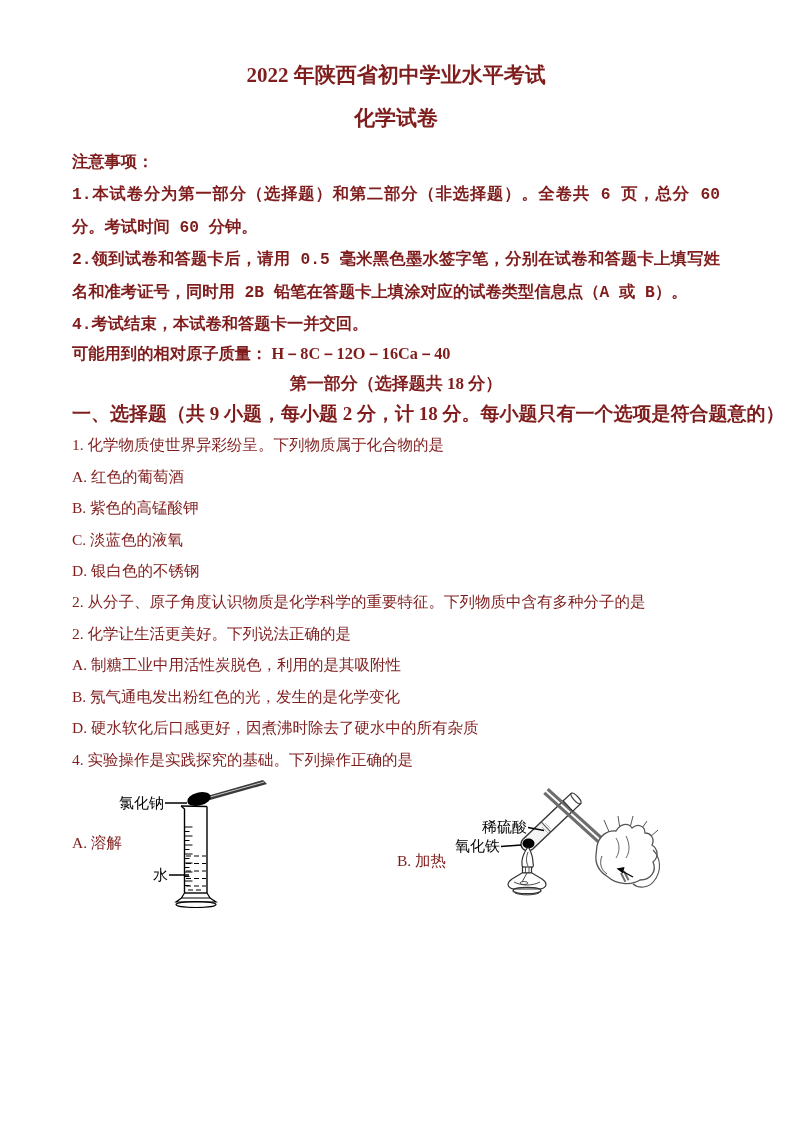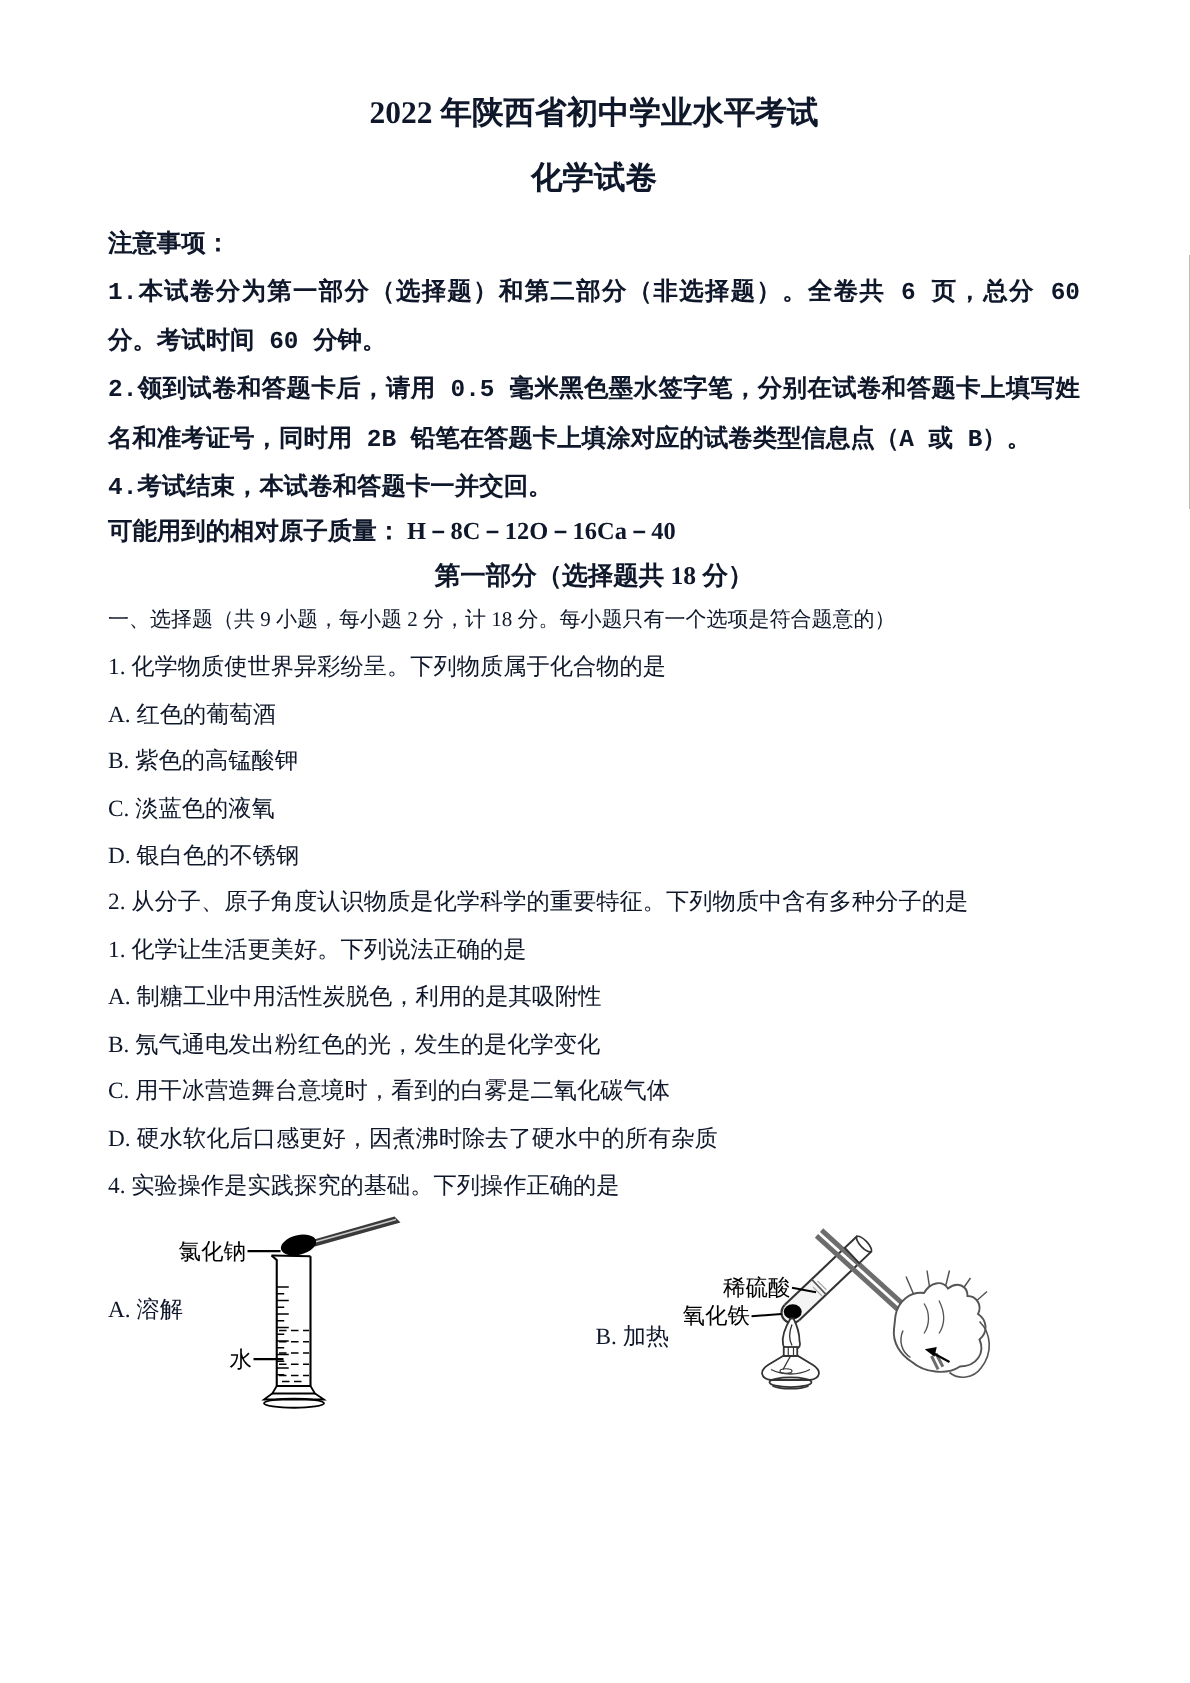--- a/index.html
+++ b/index.html
@@ -1,29 +1,29 @@
 <!DOCTYPE html>
 <html><head>
 <meta charset="utf-8">
 <style>
   html,body{margin:0;padding:0;background:#888;}
   .page{
     width:793px;height:1122px;background:#ffffff;position:relative;
-    margin:0 auto;overflow:hidden;color:#0f172a;
+    margin:0 auto;overflow:hidden;color:#7f1d1d;
     font-family:"Liberation Serif","DejaVu Serif",serif;
   }
   .content{padding:62px 73px 0 72px;}
   .title{text-align:center;font-weight:bold;font-size:21px;line-height:26px;margin:0;}
   .title2{margin-top:17px;}
   .notice{font-weight:bold;font-size:16.3px;margin-top:16px;font-family:Liberation Mono, monospace;}
   .notice p{margin:0;line-height:32.4px;text-align:justify;}
   .atomic{font-weight:bold;font-size:16.3px;line-height:30px;margin-top:-2px;}
   .atomic .entry{}
   .part1{text-align:center;font-weight:bold;font-size:17px;line-height:30px;}
-  .mcq-head{font-weight:normal;font-size:14px;line-height:30px;white-space:nowrap;}
+  .mcq-head{font-weight:bold;font-size:19px;line-height:30px;white-space:nowrap;}
   .q{font-size:15.5px;}
   .qline{line-height:31.4px;white-space:nowrap;}
   .optrow{display:flex;line-height:31.4px;}
   .optrow .c1{width:160px;}
   .optrow .c2{width:165px;}
   .optrow .c3{width:160px;}
   .diagrams{position:relative;height:170px;}
   .dia-label{position:absolute;font-size:15.5px;line-height:16px;}
   .lblA{left:0;top:60px;}
   .lblB{left:325px;top:78px;}
@@ -60,24 +60,23 @@
       <div class="qline">B. 紫色的高锰酸钾</div>
       <div class="qline">C. 淡蓝色的液氧</div>
       <div class="qline">D. 银白色的不锈钢</div>
     </div>
 
     <div class="q">
       <div class="qline">2. 从分子、原子角度认识物质是化学科学的重要特征。下列物质中含有多种分子的是</div>
     </div>
 
     <div class="q">
-      <div class="qline">1. 化学让生活更美好。下列说法正确的是</div>
+      <div class="qline">2. 化学让生活更美好。下列说法正确的是</div>
       <div class="qline">A. 制糖工业中用活性炭脱色，利用的是其吸附性</div>
       <div class="qline">B. 氖气通电发出粉红色的光，发生的是化学变化</div>
-      <div class="qline">C. 用干冰营造舞台意境时，看到的白雾是二氧化碳气体</div>
       <div class="qline">D. 硬水软化后口感更好，因煮沸时除去了硬水中的所有杂质</div>
     </div>
 
     <div class="q">
       <div class="qline">4. 实验操作是实践探究的基础。下列操作正确的是</div>
 
       <div class="diagrams">
 
         <span class="dia-label lblA">A. 溶解</span>
 

